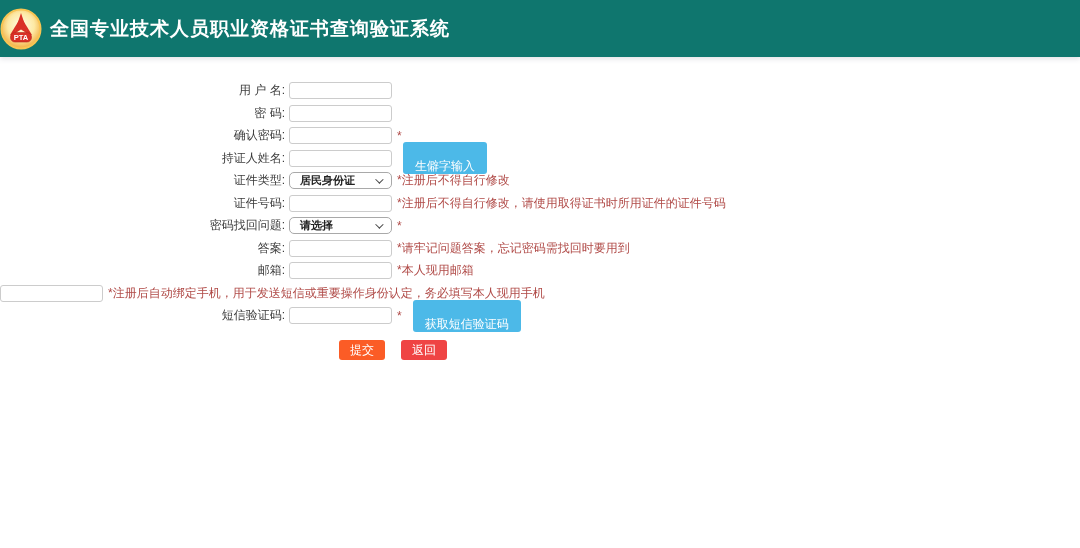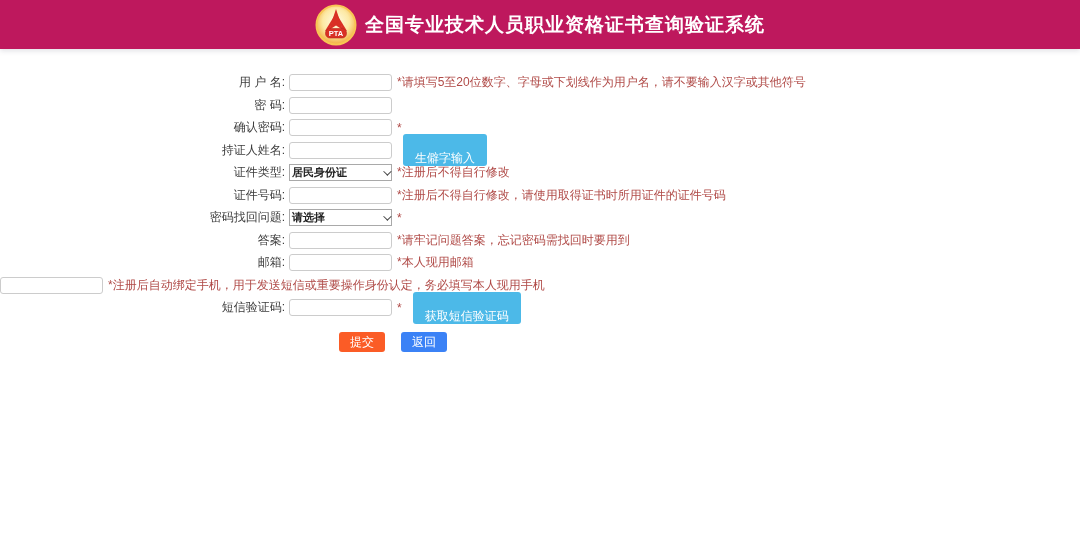--- a/index.html
+++ b/index.html
@@ -1,25 +1,24 @@
 <!DOCTYPE html>
 <html><head>
 <meta charset="utf-8">
 <style>
   * { margin: 0; padding: 0; box-sizing: border-box; }
   html, body { width: 1080px; height: 548px; background: #ffffff; overflow: hidden; }
   body { font-family: "Liberation Sans", "DejaVu Sans", sans-serif; }
 
   
   .app-header {
-    height: 49px;
-    background: #be185d;
+    height: 57px;
+    background: #0f766e;
     display: flex;
     align-items: center;
-    justify-content: center;
     box-shadow: 0 2px 5px rgba(60,60,90,0.15);
   }
   .header-inner { display: flex; align-items: center; }
   .logo-wrap { width: 42px; height: 42px; margin-right: 8px; }
   .app-title {
     color: #ffffff;
     font-size: 19px;
     font-weight: bold;
     letter-spacing: 1px;
   }
@@ -49,26 +48,26 @@
     outline: none;
     padding: 0 4px;
     font-size: 11px;
     flex: 0 0 auto;
     background: #ffffff;
   }
   .select-box {
     width: 103px;
     height: 17px;
     border: 1px solid #a9a9a9;
-    border-radius: 0;
+    border-radius: 5px;
     background: #ffffff;
     display: flex;
     align-items: center;
     justify-content: space-between;
-    padding: 0 2px;
+    padding: 0 10px;
     cursor: default;
     flex: 0 0 auto;
   }
   .select-value {
     font-size: 11px;
     font-weight: bold;
     color: #222222;
   }
   .chevron {
     width: 6px;
@@ -103,21 +102,21 @@
     height: 20px;
     padding: 0 11px;
     border: none;
     border-radius: 3px;
     color: #ffffff;
     font-size: 12px;
     cursor: pointer;
     font-family: inherit;
   }
   .submit-btn { background: #fb5c26; margin-right: 16px; margin-left: 44px; }
-  .back-btn { background: #3b82f6; }
+  .back-btn { background: #ef4444; }
 </style>
 </head>
 <body>
 
 <header class="app-header">
   <div class="header-inner">
     <span class="logo-wrap">
       <svg width="42" height="42" viewBox="0 0 42 42">
         <defs>
           <radialGradient id="goldGrad" cx="50%" cy="42%" r="62%">
@@ -136,21 +135,20 @@
     </span>
     <h1 class="app-title">全国专业技术人员职业资格证书查询验证系统</h1>
   </div>
 </header>
 
 <main class="form-area">
   <div id="form-rows">
       <div class="form-row">
         <div class="row-label">用 户 名:</div>
         <input class="text-input" type="text" value="" style="">
-        <span class="hint">*请填写5至20位数字、字母或下划线作为用户名，请不要输入汉字或其他符号</span>
       </div>
       <div class="form-row">
         <div class="row-label">密  码:</div>
         <input class="text-input" type="text" value="" style="">
       </div>
       <div class="form-row">
         <div class="row-label">确认密码:</div>
         <input class="text-input" type="text" value="" style="">
         <span class="hint">*</span>
       </div>

